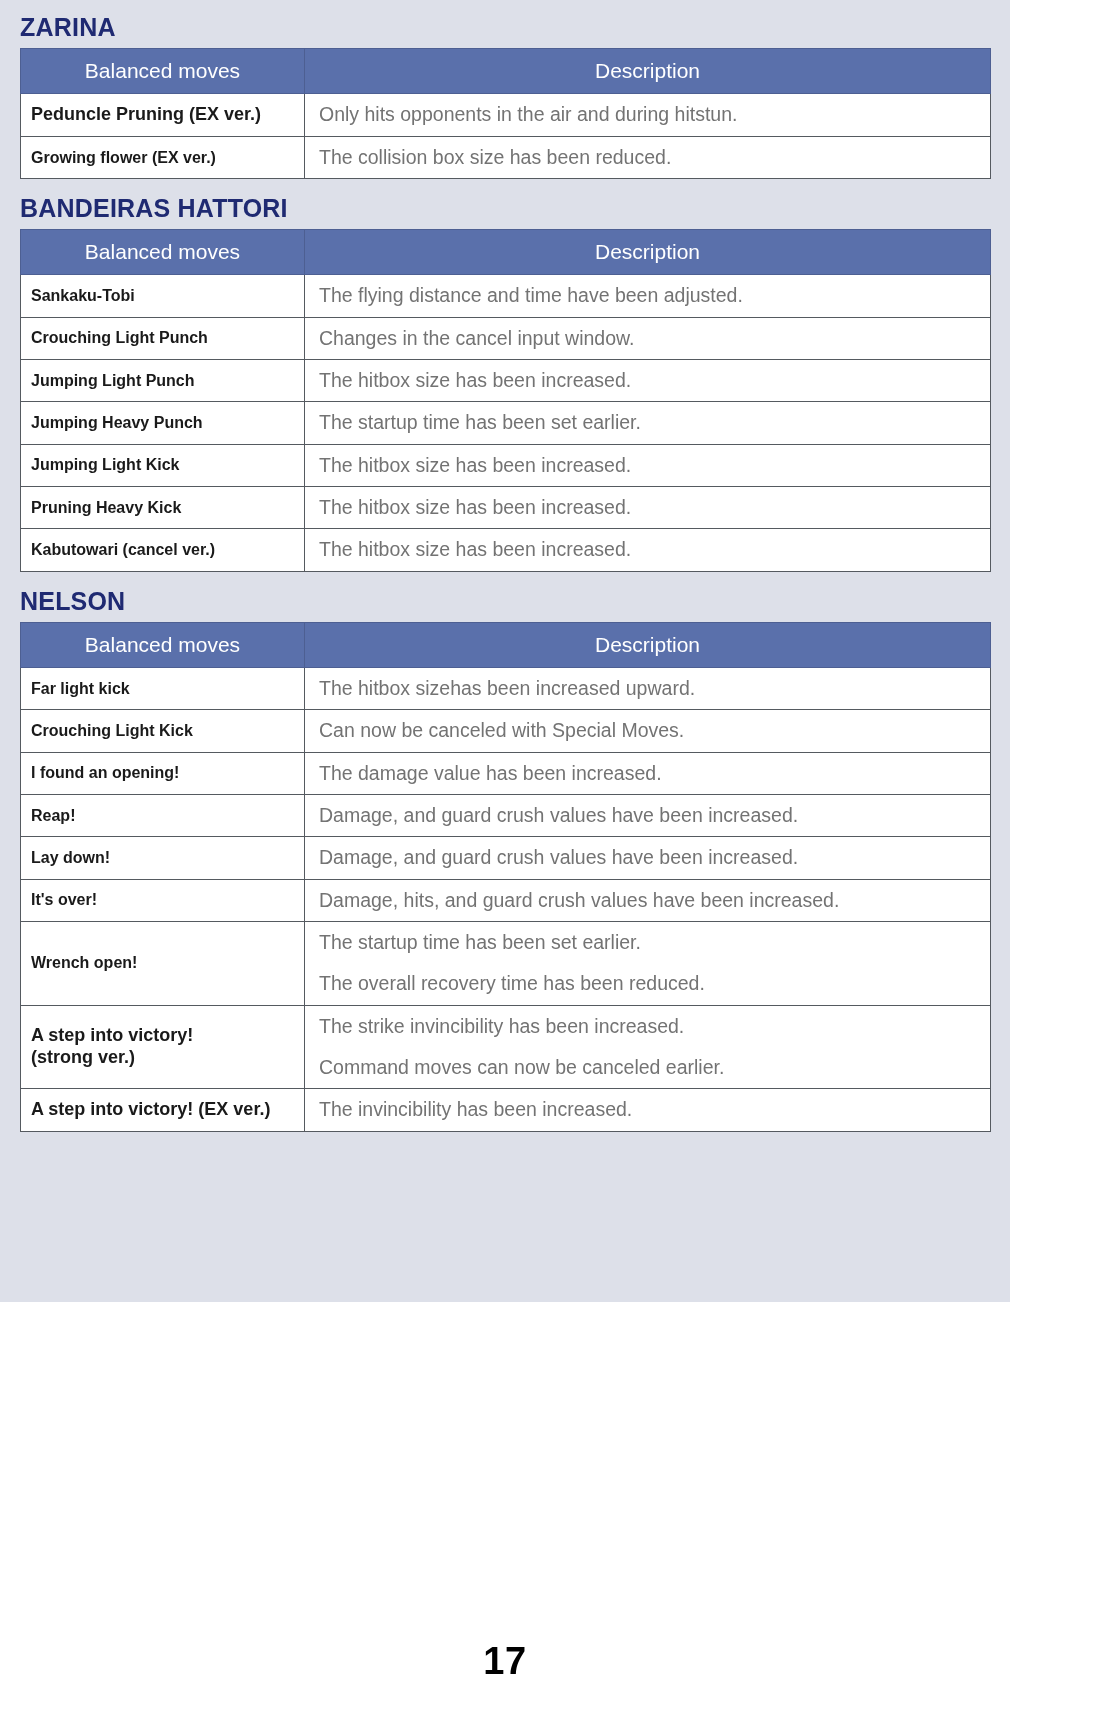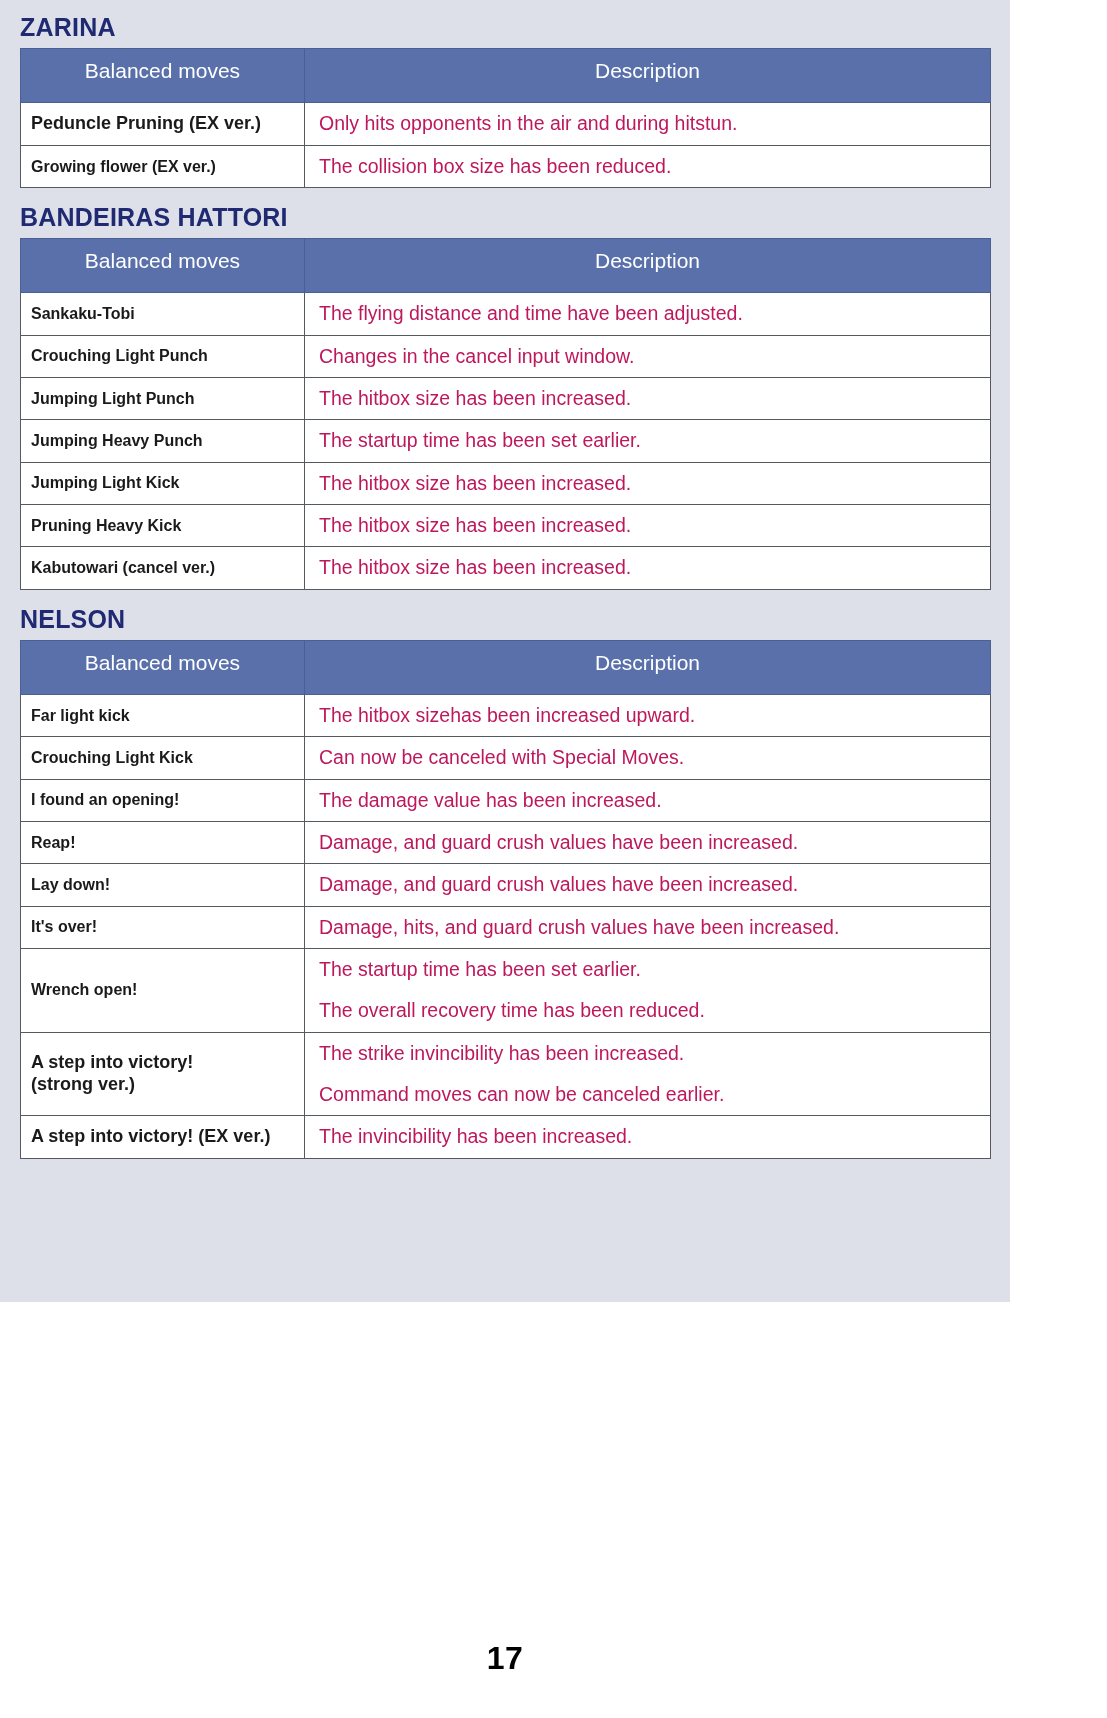--- a/index.html
+++ b/index.html
@@ -63,61 +63,61 @@
     vertical-align: middle;
     box-sizing: border-box;
   }
 
   table.moves thead th {
     background: #5a70ab;
     color: #ffffff;
     font-size: 21px;
     font-weight: normal;
     text-align: center;
-    padding: 10px 6px 19px 6px;
+    padding: 10px 6px 10px 6px;
     border-color: #4d5f92;
   }
 
   table.moves col.c-move  { width: 284px; }
   table.moves col.c-desc  { width: 686px; }
 
   td.move {
     font-size: 16px;
     font-weight: bold;
     color: #1a1a1a;
     padding: 8px 10px 8px 10px;
     line-height: 1.22;
   }
   td.move.small {
     font-size: 18px;
   }
 
   td.desc {
     font-size: 19.5px;
     font-weight: normal;
-    color: #be185d;
+    color: #737373;
     padding: 8px 10px 8px 14px;
     line-height: 1.30;
   }
   td.desc .line {
     display: block;
   }
   td.desc .line + .line {
     margin-top: 16px;
   }
 
   tr.tall td { height: 74px; }
 
   #page-number {
     position: absolute;
     left: 0;
     top: 1640px;
     width: 1010px;
     text-align: center;
-    font-size: 32px;
+    font-size: 38px;
     font-weight: bold;
     color: #000000;
     letter-spacing: 0.5px;
   }
 </style>
 </head>
 <body>
 
 <div id="page">
 

